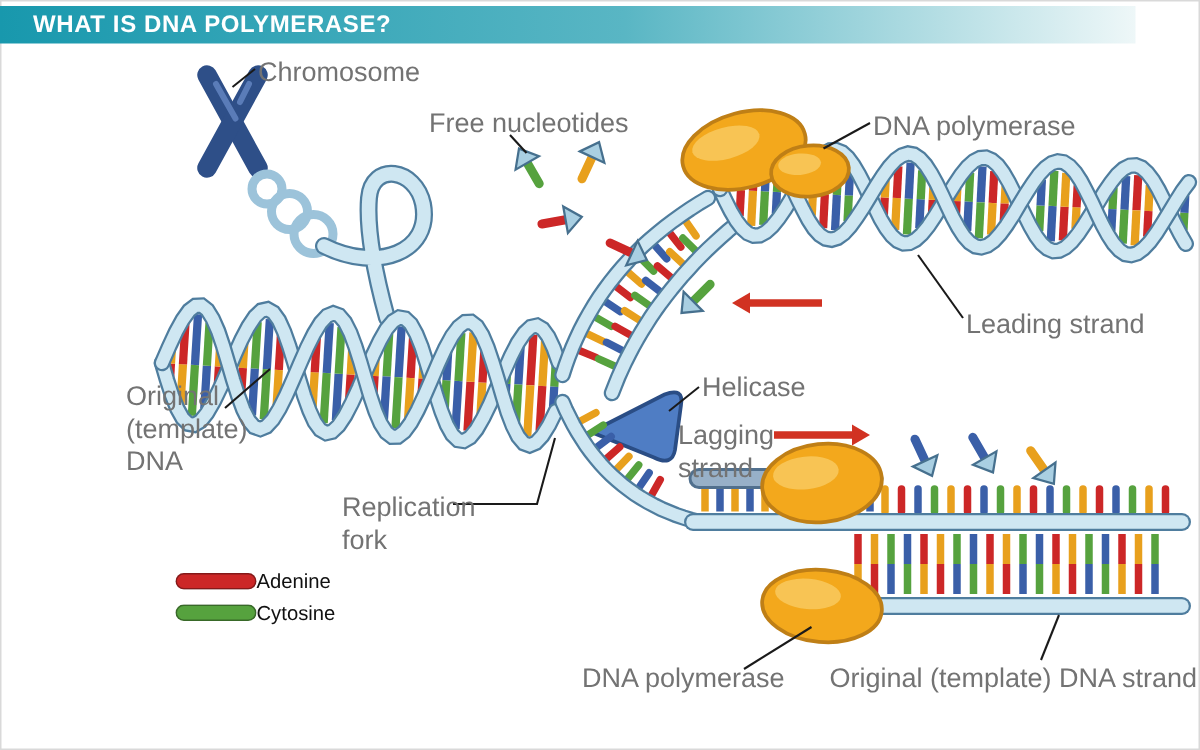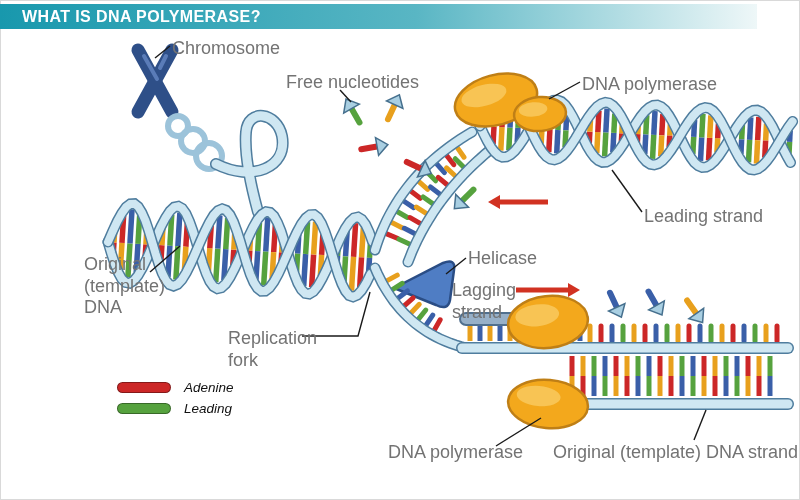--- a/index.html
+++ b/index.html
@@ -15,21 +15,21 @@
     color:#ffffff; font-weight:bold; font-size:16px; letter-spacing:.4px;
   }
   #diagram-svg { position:absolute; top:0; left:0; }
   .lbl {
     position:absolute; font-size:18px; color:#737373; line-height:1.2;
     white-space:pre-line;
   }
   #legend { position:absolute; left:117px; top:377px; }
   .legend-row { display:flex; align-items:center; height:21px; }
   .legend-swatch { width:54px; height:11px; border-radius:6px; border:1px solid rgba(0,0,0,.35); }
-  .legend-label { margin-left:13px; font-size:13.5px; color:#111;font-style:italic; }
+  .legend-label { font-size:13.5px; color:#111; }
 </style>
 </head>
 <body>
 
 <svg id="diagram-svg" width="800" height="500" viewBox="0 0 800 500">
     <line x1="138" y1="50" x2="172" y2="112" stroke="#2e4f88" stroke-width="13" stroke-linecap="round"></line>
     <line x1="172" y1="50" x2="138" y2="112" stroke="#2e4f88" stroke-width="13" stroke-linecap="round"></line>
     <line x1="144" y1="56" x2="157" y2="79" stroke="#5a7cb8" stroke-width="4" stroke-linecap="round"></line>
     <line x1="166" y1="56" x2="160" y2="68" stroke="#5a7cb8" stroke-width="4" stroke-linecap="round"></line>
     <circle cx="178" cy="126" r="10" fill="none" stroke="#9cc3da" stroke-width="6"></circle>
@@ -344,15 +344,15 @@
 <div class="lbl" style="left:388px;top:442px">DNA polymerase</div>
 <div class="lbl" style="left:553px;top:442px">Original (template) DNA strand</div>
 
 <div id="legend">
   <div class="legend-row">
     <span class="legend-swatch" style="background: rgb(204, 39, 39);"></span>
     <span class="legend-label">Adenine</span>
   </div>
   <div class="legend-row">
     <span class="legend-swatch" style="background: rgb(86, 162, 62);"></span>
-    <span class="legend-label">Leading</span>
+    <span class="legend-label">Cytosine</span>
   </div>
 </div>
 
 </body></html>

